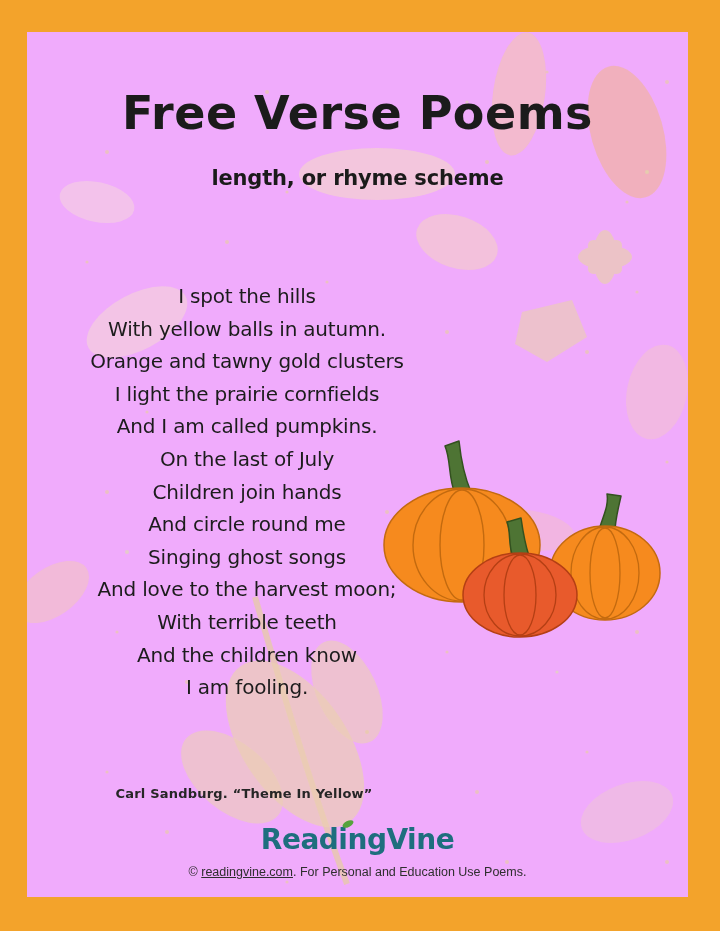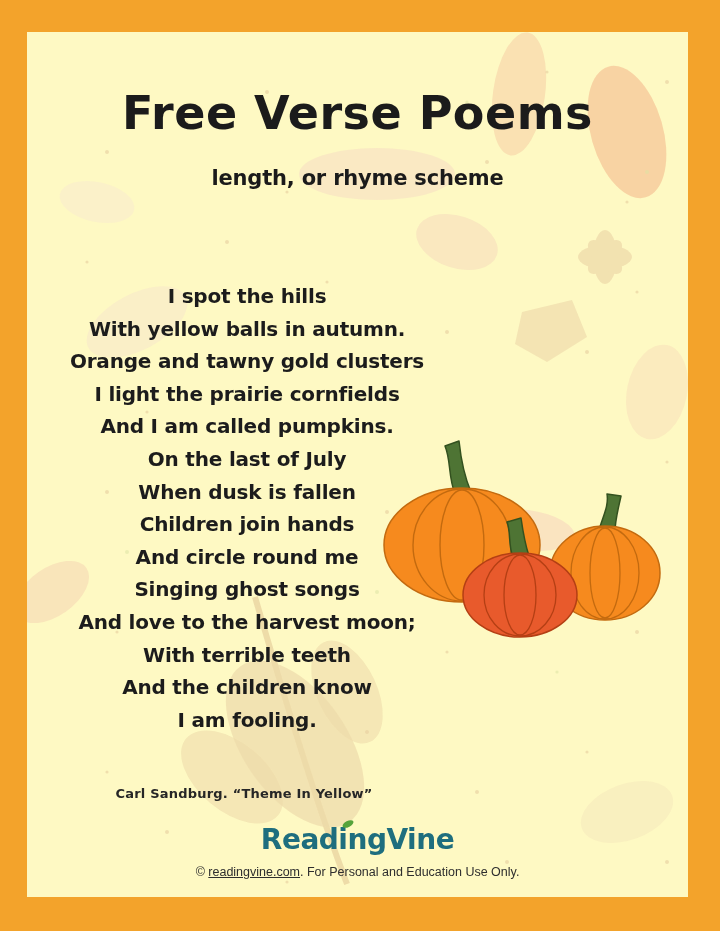--- a/index.html
+++ b/index.html
@@ -4,36 +4,36 @@
 <style>
   html,body { margin:0; padding:0; }
   body {
     width:720px; height:931px; position:relative;
     background:#F3A32B;
     font-family:"DejaVu Sans", sans-serif;
     overflow:hidden;
   }
   .page {
     position:absolute; left:27px; top:32px; width:661px; height:865px;
-    background:#fef9c3; overflow:hidden;
+    background:#f0abfc; overflow:hidden;
   }
   .bg-layer { position:absolute; left:0; top:0; width:661px; height:865px; }
   .title {
     position:absolute; top:54px; left:0; width:100%;
     text-align:center; font-size:46px; font-weight:bold; color:#1b1b1b;
     letter-spacing:0.5px;
   }
   .subtitle {
     position:absolute; top:128px; left:0; width:100%;
     text-align:center; font-size:21px; font-weight:bold; color:#1b1b1b;
     line-height:37px; letter-spacing:-0.2px;
   }
   .poem {
     position:absolute; top:248px; left:0; width:440px;
-    text-align:center; font-size:20px; font-weight:bold; color:#1c1c1c;
+    text-align:center; font-size:20px; font-weight:normal; color:#1c1c1c;
     line-height:32.6px; letter-spacing:-0.2px;
   }
   .attribution {
     position:absolute; top:754px; left:0; width:434px;
     text-align:center; font-size:13px; font-weight:bold; color:#262626;
     letter-spacing:0.2px;
   }
   .pumpkins-svg { position:absolute; left:348px; top:400px; }
   .logo-row { position:absolute; top:791px; left:0; width:100%; text-align:center; }
   .logo {
@@ -129,21 +129,20 @@
     <div>length, or rhyme scheme</div>
   </div>
 
   <div class="poem">
     <div>I spot the hills</div>
     <div>With yellow balls in autumn.</div>
     <div>Orange and tawny gold clusters</div>
     <div>I light the prairie cornfields</div>
     <div>And I am called pumpkins.</div>
     <div>On the last of July</div>
-    <div>When dusk is fallen</div>
     <div>Children join hands</div>
     <div>And circle round me</div>
     <div>Singing ghost songs</div>
     <div>And love to the harvest moon;</div>
     <div>With terrible teeth</div>
     <div>And the children know</div>
     <div>I am fooling.</div>
   </div>
 
   <svg class="pumpkins-svg" width="312" height="235" viewBox="0 0 312 235">
@@ -175,16 +174,16 @@
   <div class="logo-row">
     <span class="logo">
       <span>ReadingVine</span>
       <svg class="logo-leaf" width="16" height="12" viewBox="0 0 16 12">
         <ellipse cx="8" cy="6" rx="6" ry="3" fill="#56A33C" transform="rotate(-28 8 6)"></ellipse>
       </svg>
     </span>
   </div>
 
   <div class="copyright">
-    <span>© </span><span class="link">readingvine.com</span><span>. For Personal and Education Use Only.</span>
+    <span>© </span><span class="link">readingvine.com</span><span>. For Personal and Education Use Poems.</span>
   </div>
 
 </div>
 
 </body></html>

